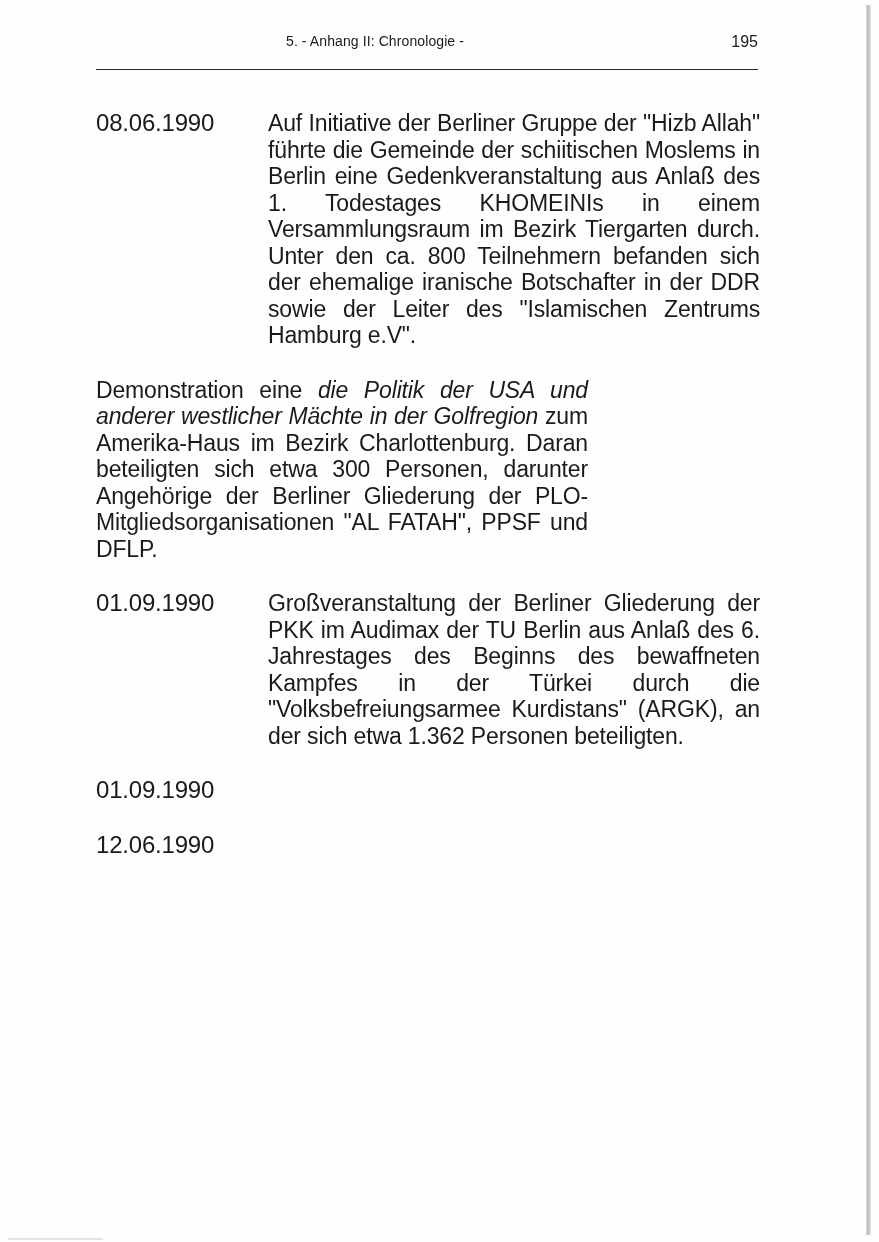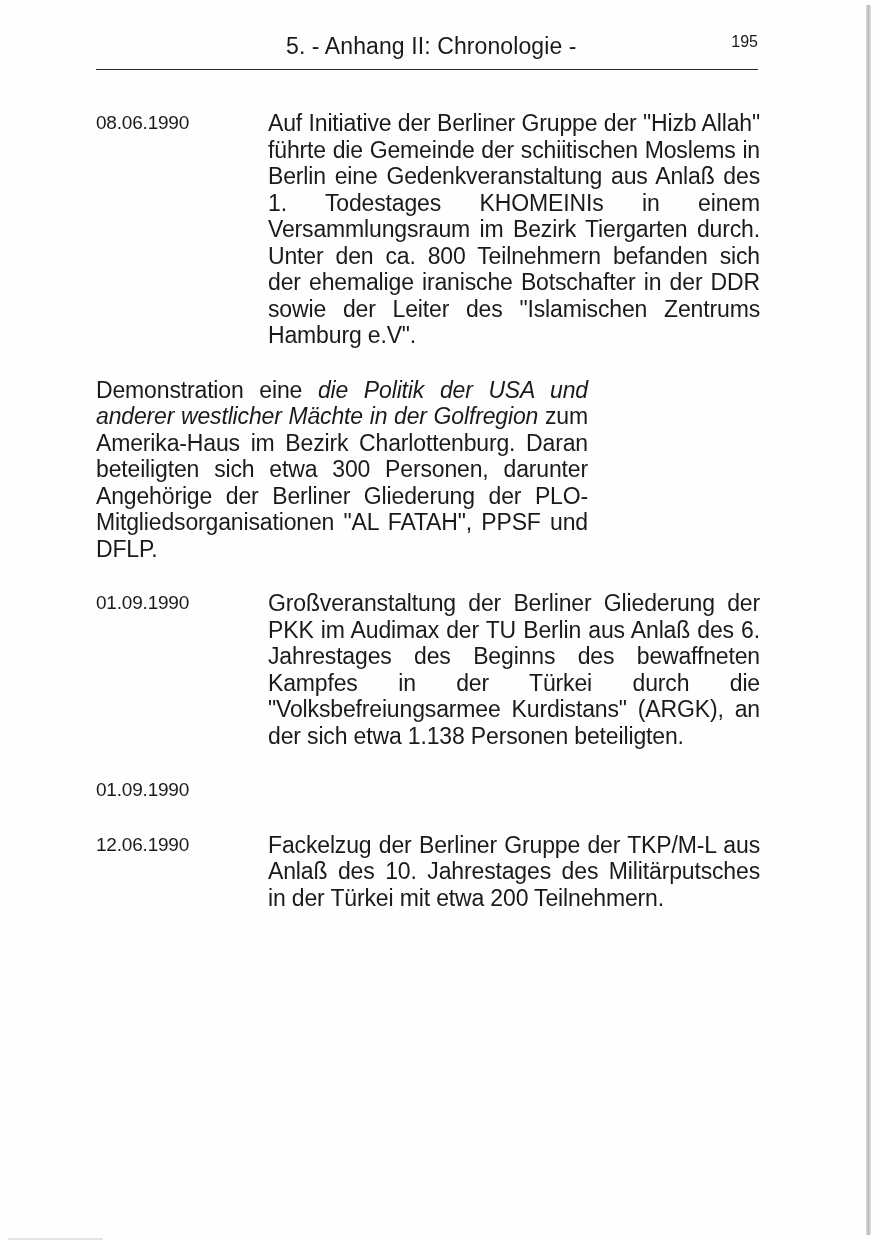--- a/index.html
+++ b/index.html
@@ -34,21 +34,21 @@
       position: absolute;
       left: 96px;
       top: 30px;
       width: 662px;
       height: 40px;
     }
     .header-title {
       position: absolute;
       left: 190px;
       top: 3px;
-      font-size: 23px;
+      font-size: 14px;
       letter-spacing: 0.1px;
     }
     .header-page {
       position: absolute;
       right: 0;
       top: 3px;
       font-size: 16px;
     }
     .header-rule {
       position: absolute;
@@ -65,21 +65,21 @@
       width: 664px;
     }
     .entry {
       position: relative;
       display: flex;
       margin-bottom: 28px;
     }
     .entry-date {
       width: 172px;
       flex: 0 0 172px;
-      font-size: 19px;
+      font-size: 24px;
       line-height: 26.5px;
       letter-spacing: -0.2px;
     }
     .entry-text {
       width: 492px;
       font-size: 23px;
       line-height: 26.5px;
       text-align: justify;
       text-align-last: left;
       letter-spacing: -0.15px;
@@ -114,28 +114,27 @@
       <div class="entry-date">08.06.1990</div>
       <div class="entry-text">Auf Initiative der Berliner Gruppe der "Hizb Allah" führte die Gemeinde der schiitischen Moslems in Berlin eine Gedenkveranstaltung aus Anlaß des 1. Todestages KHOMEINIs in einem Versammlungsraum im Bezirk Tiergarten durch. Unter den ca. 800 Teilnehmern befanden sich der ehemalige iranische Botschafter in der DDR sowie der Leiter des "Islamischen Zentrums Hamburg e.V".</div>
     </div>
 
     <div class="entry">
       <div class="entry-text"><span>Demonstration eine </span><em>die Politik der USA und anderer westlicher Mächte in der Golfregion</em><span> zum Amerika-Haus im Bezirk Charlottenburg. Daran beteiligten sich etwa 300 Personen, darunter Angehörige der Berliner Gliederung der PLO-Mitgliedsorganisationen "AL FATAH", PPSF und DFLP.</span></div>
     </div>
 
     <div class="entry">
       <div class="entry-date">01.09.1990</div>
-      <div class="entry-text">Großveranstaltung der Berliner Gliederung der PKK im Audimax der TU Berlin aus Anlaß des 6. Jahrestages des Beginns des bewaffneten Kampfes in der Türkei durch die "Volksbefreiungsarmee Kurdistans" (ARGK), an der sich etwa 1.138 Personen beteiligten.</div>
+      <div class="entry-text">Großveranstaltung der Berliner Gliederung der PKK im Audimax der TU Berlin aus Anlaß des 6. Jahrestages des Beginns des bewaffneten Kampfes in der Türkei durch die "Volksbefreiungsarmee Kurdistans" (ARGK), an der sich etwa 1.362 Personen beteiligten.</div>
     </div>
 
     <div class="entry">
       <div class="entry-date">01.09.1990</div>
     </div>
 
     <div class="entry">
       <div class="entry-date">12.06.1990</div>
-      <div class="entry-text">Fackelzug der Berliner Gruppe der TKP/M-L aus Anlaß des 10. Jahrestages des Militärputsches in der Türkei mit etwa 200 Teilnehmern.</div>
     </div>
 
   </div>
 
   <div class="bottom-smudge"></div>
 </div>
 
 </body></html>

